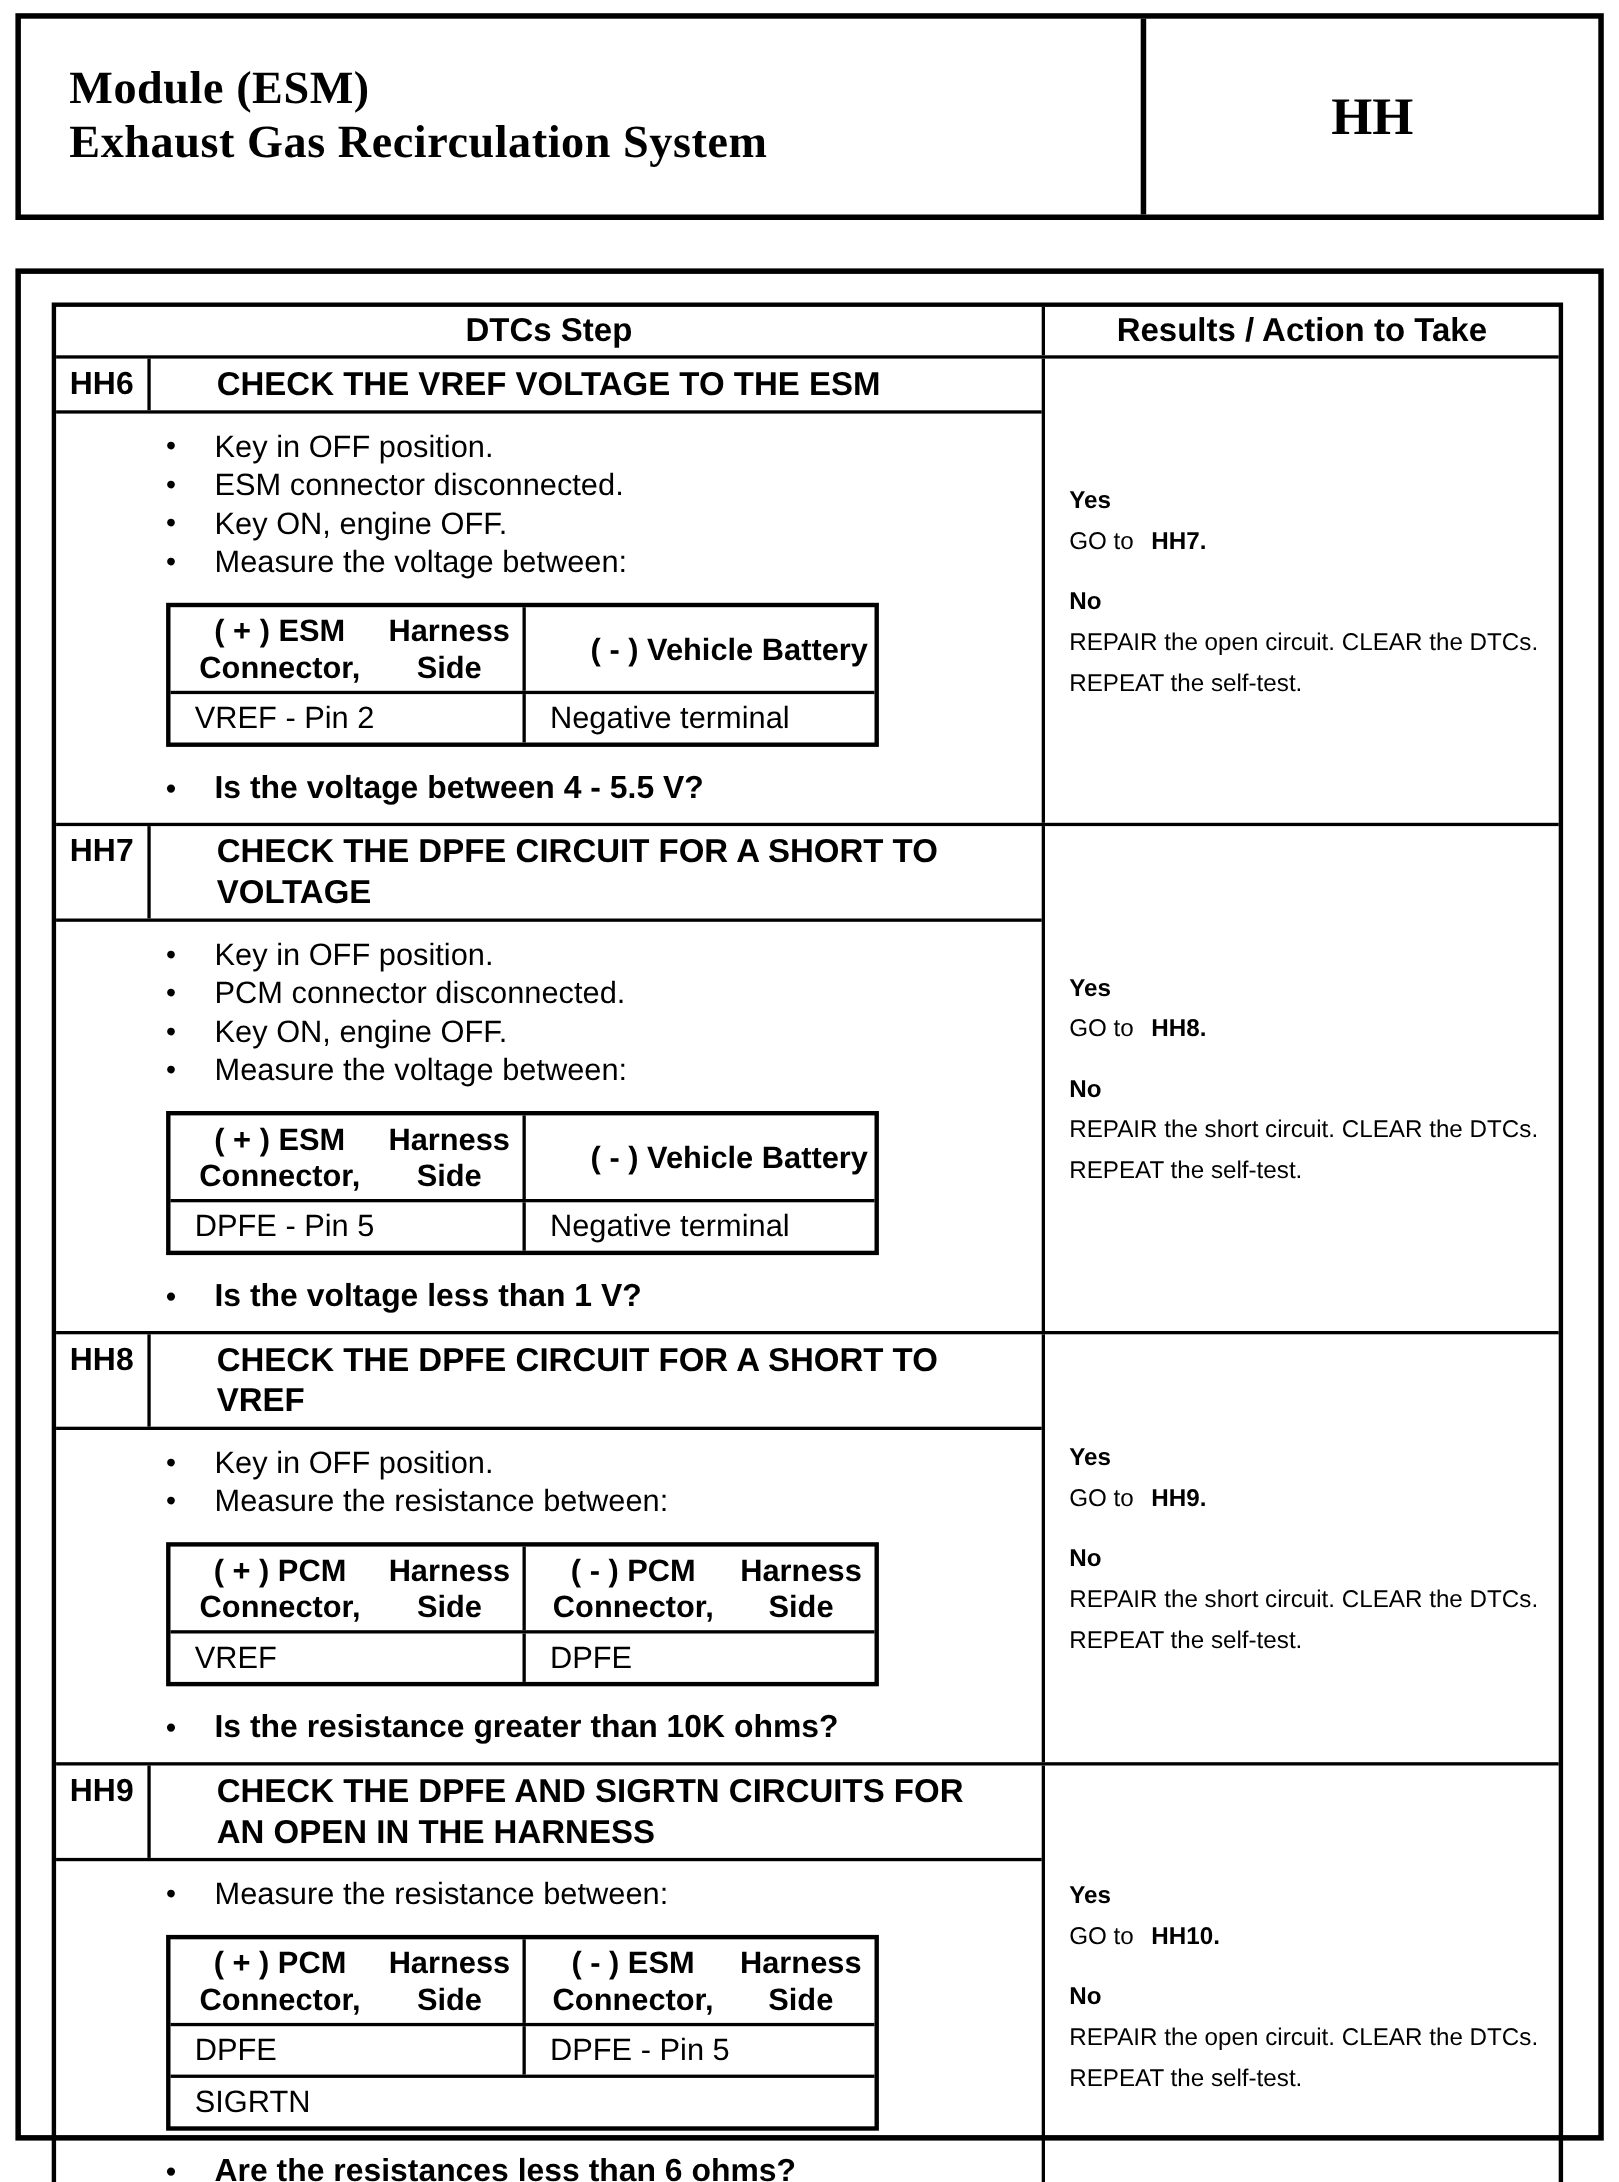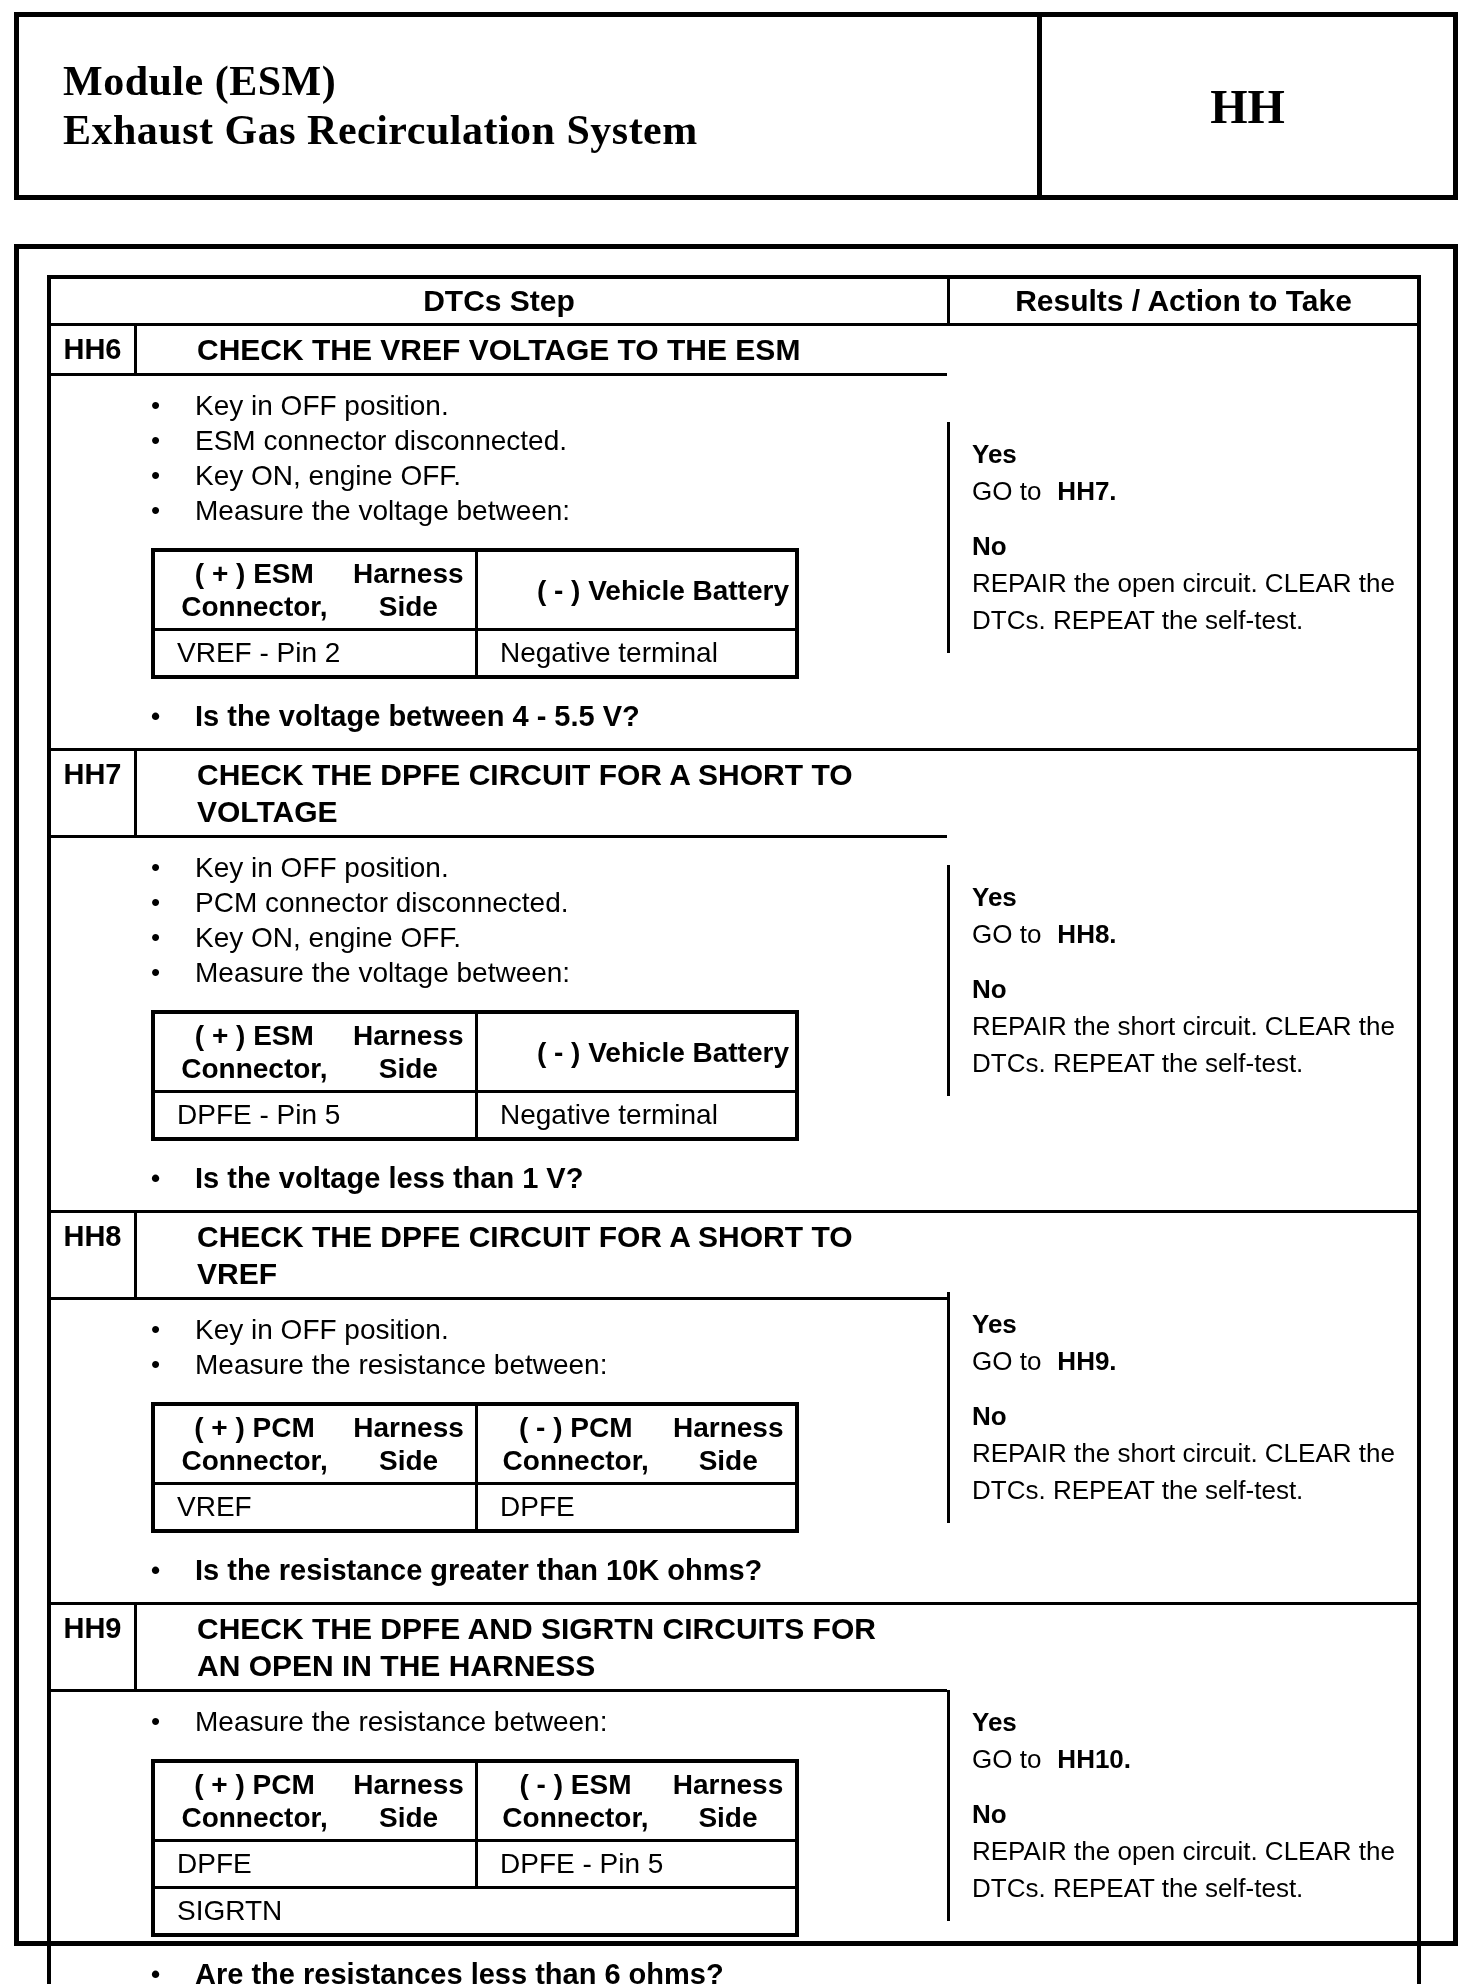--- a/index.html
+++ b/index.html
@@ -48,21 +48,21 @@
     border: 4px solid #000;
   }
   .ptable-header { display: flex; border-bottom: 3px solid #000; }
   .th {
     font-weight: bold; font-size: 30px; line-height: 36px;
     text-align: center; padding: 4px 0;
   }
   .th-test { flex: 1; }
   .th-results { width: 470px; border-left: 3px solid #000; }
 
-  .step-row { display: flex; border-bottom: 3px solid #000; align-items: center; }
+  .step-row { display: flex; border-bottom: 3px solid #000; }
   .step-row:last-child { border-bottom: none; }
   .ptable > .step-row:nth-child(2) { min-height: 348px; }
   .ptable > .step-row:nth-child(3) { min-height: 352px; }
   .ptable > .step-row:nth-child(4) { min-height: 278px; }
   .ptable > .step-row:nth-child(5) { min-height: 325px; }
 
   .step-main { flex: 1; display: flex; flex-direction: column; }
   .step-band { display: flex; border-bottom: 3px solid #000; }
   .step-id {
     width: 86px; border-right: 3px solid #000;
@@ -105,21 +105,21 @@
     display: flex;
     font-weight: bold; font-size: 29px; line-height: 35px;
     margin-top: 20px;
   }
 
   .step-results {
     width: 470px; flex: none;
     border-left: 3px solid #000;
     display: flex; flex-direction: column; justify-content: center;
     padding: 14px 16px 14px 22px;
-    font-size: 26px; line-height: 37px;
+    font-size: 22px; line-height: 37px;
   }
   .res-label { font-weight: bold; }
   .res-target { font-weight: bold; margin-left: 16px; }
   .res-gap { height: 18px; }
 </style>
 </head>
 <body>
 
 <div class="page">
 

